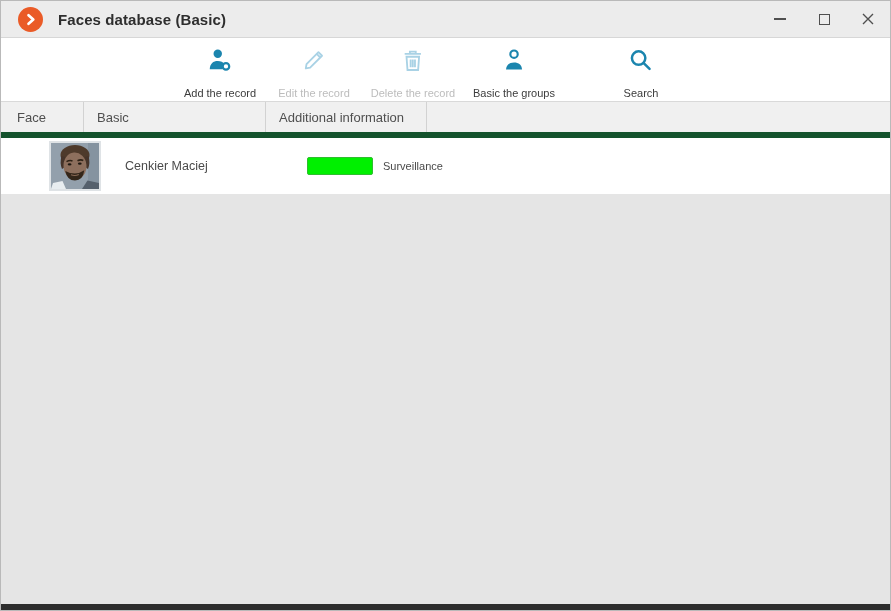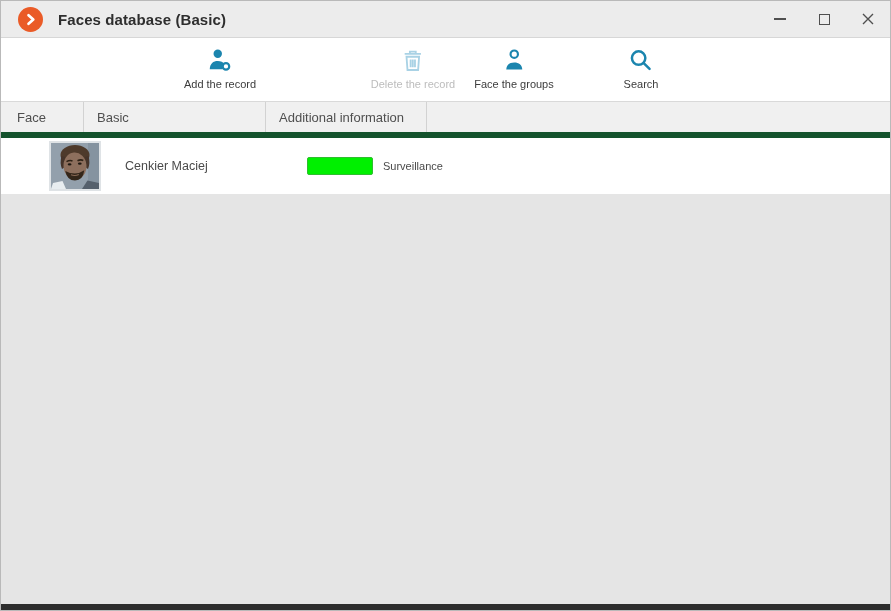--- a/index.html
+++ b/index.html
@@ -57,21 +57,21 @@
     background:#ffffff;
     position:relative;
   }
   .tool-btn {
     position:absolute; top:9px;
     transform:translateX(-50%);
     display:flex; flex-direction:column; align-items:center;
     white-space:nowrap;
   }
   .tool-btn svg { width:26px; height:26px; display:block; }
-  .tool-btn .tool-label { margin-top:5px; font-size:11px; }
+  .tool-btn .tool-label { margin-top:14px; font-size:11px; }
   .tool-btn.enabled  { color:#1b85ae; }
   .tool-btn.enabled  .tool-label { color:#3c3c3c; }
   .tool-btn.disabled { color:#a9d2e5; }
   .tool-btn.disabled .tool-label { color:#bcbcbc; }
   
   .table-header {
     display:flex;
     height:37px;
     background:#f0f0f0;
     border-top:1px solid #d9d9d9;
@@ -157,37 +157,44 @@
 
     <div class="tool-btn enabled" style="left:219px;">
       <svg viewBox="0 0 24 24">
         <circle cx="10" cy="6.3" r="3.9" fill="currentColor"></circle>
         <path d="M2.6 20.6 C2.8 15.4 5.9 13 10 13 c2.7 0 5 1 6.3 3 l-1.9 4.6 Z" fill="currentColor"></path>
         <circle cx="17.6" cy="17.9" r="3" fill="#ffffff" stroke="currentColor" stroke-width="2"></circle>
       </svg>
       <span class="tool-label">Add the record</span>
     </div>
 
+    <div class="tool-btn disabled" style="left:313px;">
+      <svg viewBox="0 0 24 24" fill="none" stroke="currentColor" stroke-width="1.7" stroke-linejoin="round">
+        <path d="M4.2 19.8 L4.9 15.8 L15.9 4.8 L19.2 8.1 L8.2 19.1 Z"></path>
+        <path d="M14.3 6.4 L17.6 9.7"></path>
+      </svg>
+      <span class="tool-label">Edit the record</span>
+    </div>
 
     <div class="tool-btn disabled" style="left:412px;">
       <svg viewBox="0 0 24 24" fill="none" stroke="currentColor" stroke-width="1.7">
         <path d="M4.5 6.4 H19.5"></path>
         <path d="M9.3 6 V4.2 H14.7 V6"></path>
         <path d="M6.2 9 H17.8 L16.9 21.2 H7.1 Z"></path>
         <path d="M10 11.5 V18.7 M12 11.5 V18.7 M14 11.5 V18.7"></path>
       </svg>
       <span class="tool-label">Delete the record</span>
     </div>
 
     <div class="tool-btn enabled" style="left:513px;">
       <svg viewBox="0 0 24 24">
         <circle cx="12" cy="6.6" r="3.4" fill="none" stroke="currentColor" stroke-width="2"></circle>
         <path d="M4.6 20.8 C4.8 16.4 7.7 14.2 12 14.2 c4.3 0 7.2 2.2 7.4 6.6 Z" fill="currentColor"></path>
       </svg>
-      <span class="tool-label">Face the groups</span>
+      <span class="tool-label">Basic the groups</span>
     </div>
 
     <div class="tool-btn enabled" style="left:640px;">
       <svg viewBox="0 0 24 24" fill="none" stroke="currentColor" stroke-width="2.3" stroke-linecap="round">
         <circle cx="10.2" cy="10.2" r="6.2"></circle>
         <path d="M14.9 14.9 L20.3 20.3"></path>
       </svg>
       <span class="tool-label">Search</span>
     </div>
 

